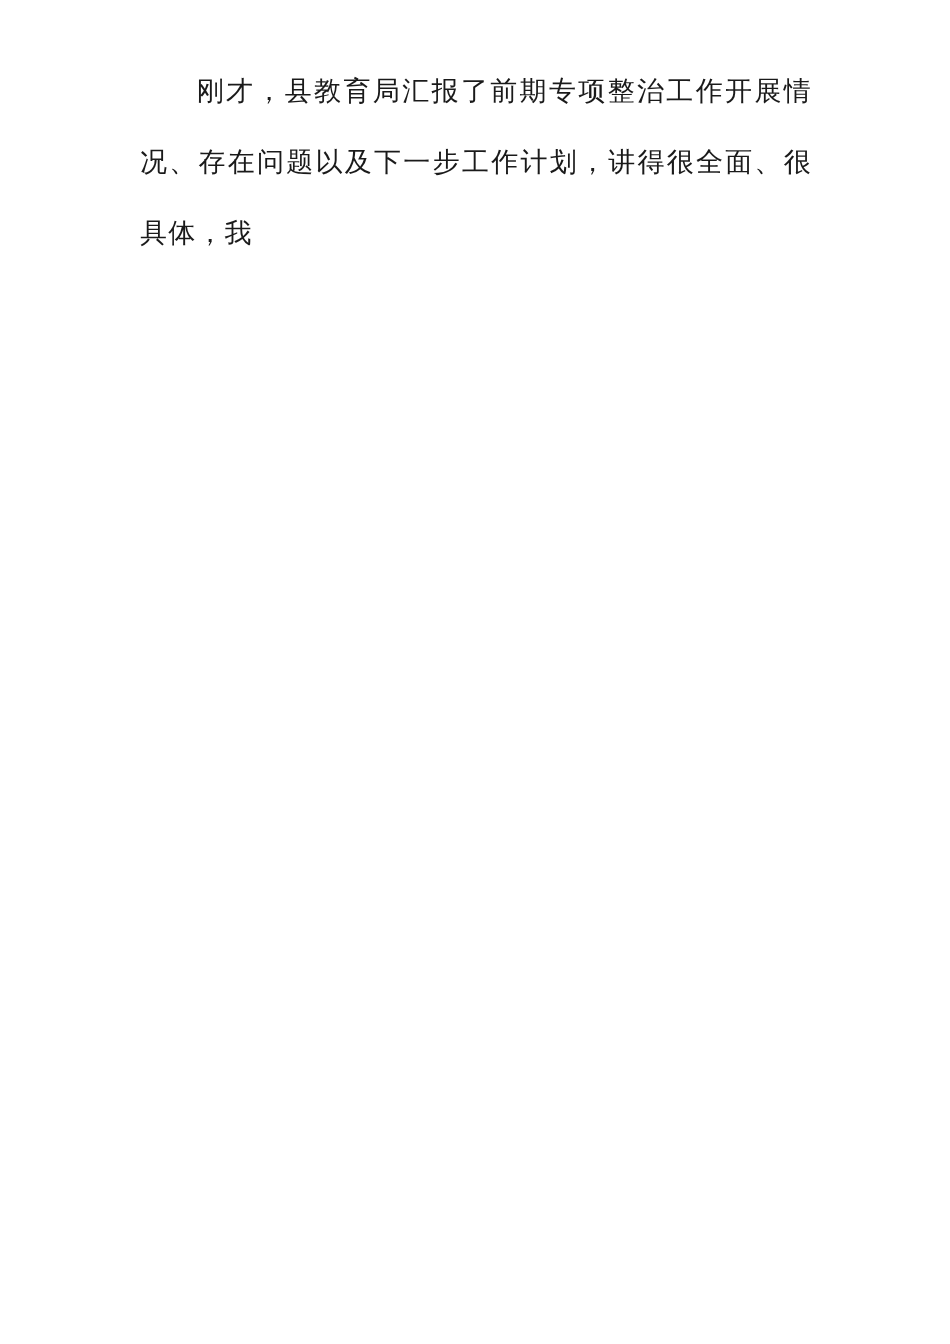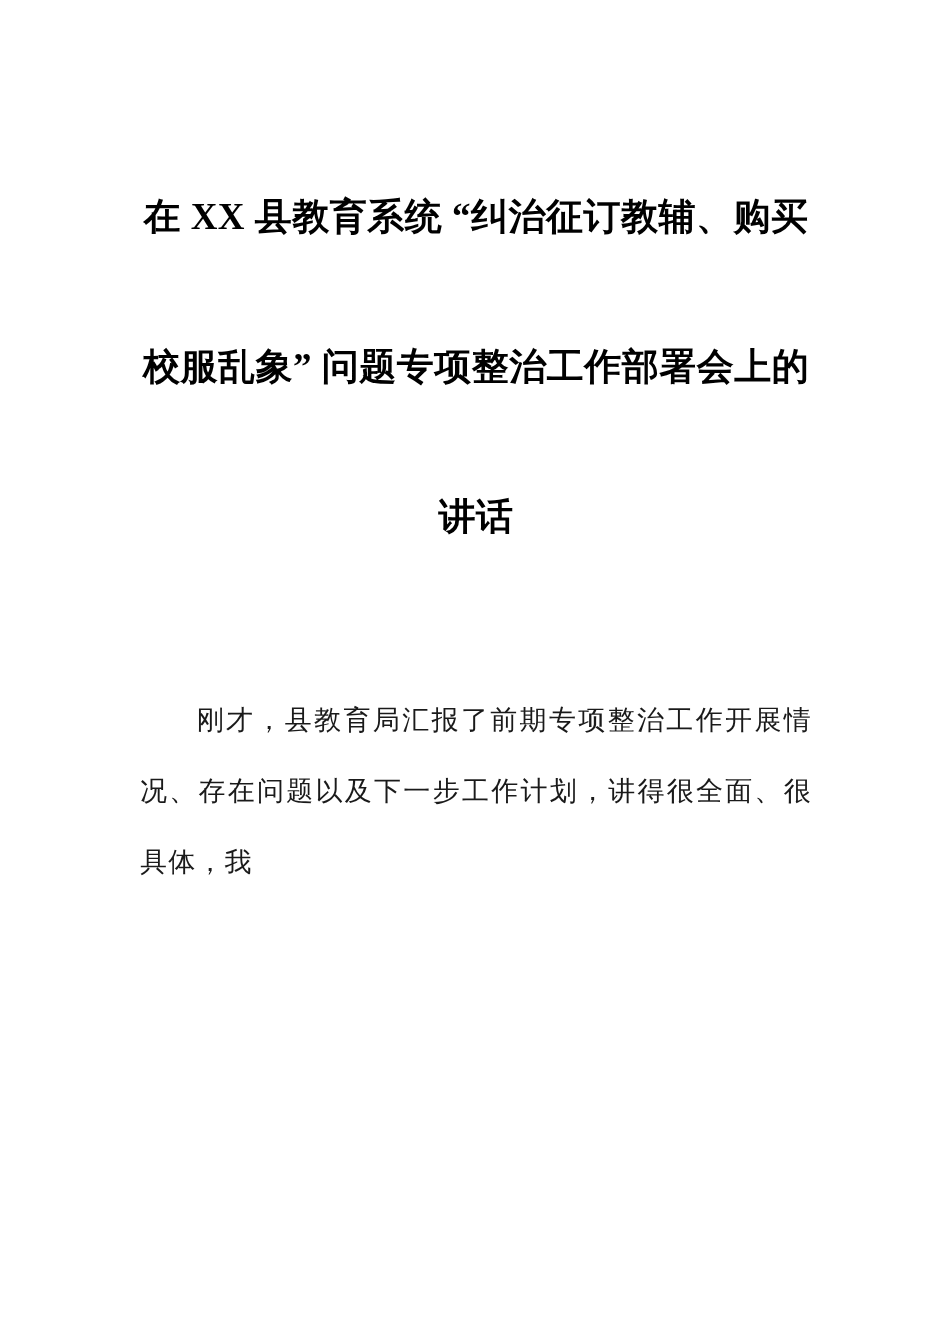--- a/index.html
+++ b/index.html
@@ -70,24 +70,19 @@
   .para.salutation {
     text-indent: 2.1em;
   }
 </style>
 </head>
 <body>
 
 <div class="page">
   <div class="doc-body">
 
-    <div class="doc-title">
-      <span class="title-line">在 XX 县教育系统 “纠治征订教辅、购买</span>
-      <span class="title-line">校服乱象” 问题专项整治工作部署会上的</span>
-      <span class="title-line centered-short">讲话</span>
-    </div>
 
     <div class="body-block">
       <p class="para indent">刚才，县教育局汇报了前期专项整治工作开展情况、存在问题以及下一步工作计划，讲得很全面、很具体，我</p>
     </div>
 
   </div>
 </div>
 
 </body></html>

